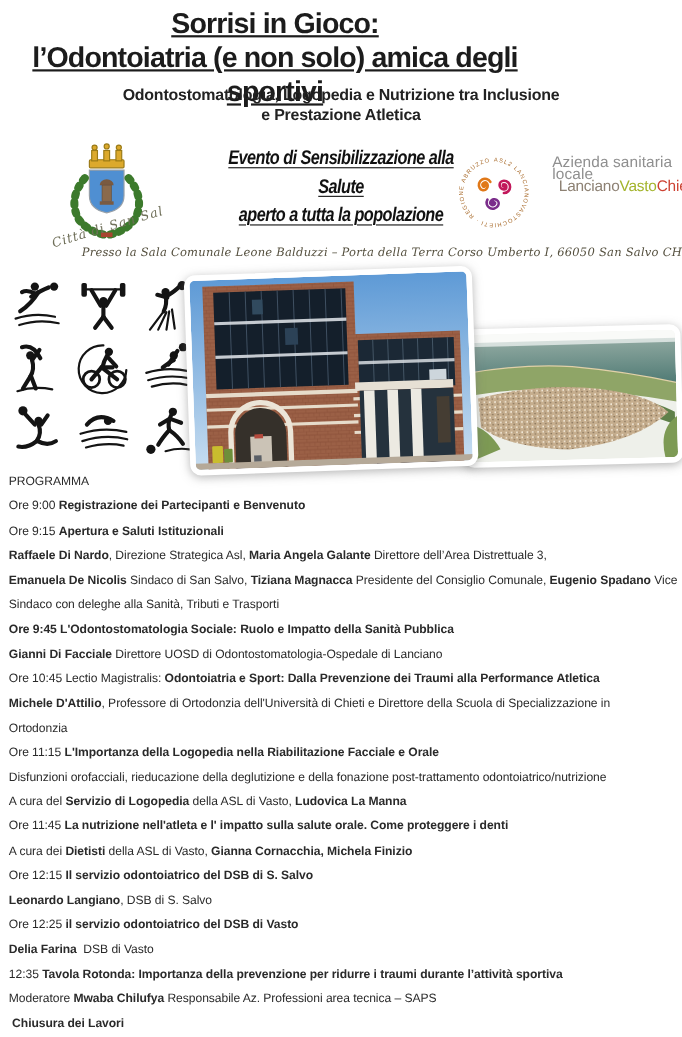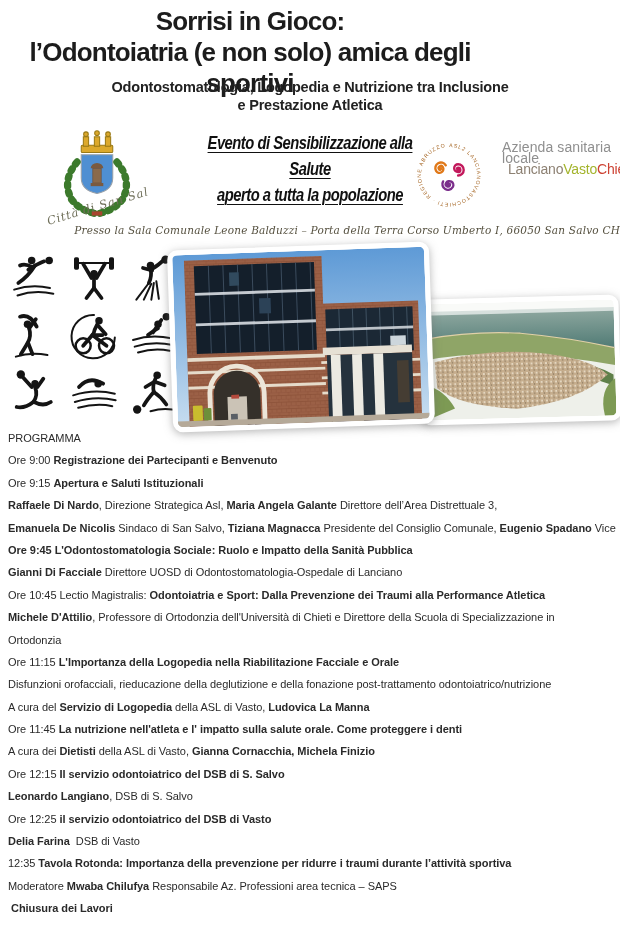--- a/index.html
+++ b/index.html
@@ -1,20 +1,20 @@
 <!DOCTYPE html>
 <html><head>
 <meta charset="utf-8">
 <style>
   html,body{margin:0;padding:0;background:#e9e9e9;}
   .page{position:relative;width:620px;height:943px;margin:0 auto;background:#fff;
         font-family:"Liberation Sans",sans-serif;overflow:hidden;color:#1f1f1f;}
   
   .title{position:absolute;top:6px;left:0;width:500px;text-align:center;
-         font-weight:bold;font-size:26px;line-height:31px;letter-spacing:-0.8px;color:#1c1c1c;}
+         font-weight:bold;font-size:26px;line-height:31px;letter-spacing:-0.8px;color:#1c1c1c;text-decoration:underline;}
   .subtitle{position:absolute;top:78px;left:0;width:620px;text-align:center;
             font-weight:bold;font-size:14.5px;line-height:18px;letter-spacing:-0.2px;color:#222;}
   
   .coat{position:absolute;left:42px;top:120px;width:110px;height:126px;}
   .coat svg{width:100%;height:100%;}
   .banner{position:absolute;left:178px;top:130px;width:264px;text-align:center;
           font-style:italic;font-weight:bold;font-size:18px;line-height:26px;
           letter-spacing:-0.6px;color:#111;transform:scaleX(0.82);transform-origin:50% 0;}
   .banner span{text-decoration:underline;text-decoration-thickness:1px;text-underline-offset:3px;}
   .asl{position:absolute;left:408px;top:134px;width:210px;height:86px;}
@@ -299,20 +299,21 @@
     </svg>
   </div>
 
   <div class="program">
     <div class="pline">PROGRAMMA</div>
     <div>
         <div class="pline"><span>Ore 9:00 </span><span class="b">Registrazione dei Partecipanti e Benvenuto</span></div>
         <div class="pline"><span>Ore 9:15 </span><span class="b">Apertura e Saluti Istituzionali</span></div>
         <div class="pline"><span class="b">Raffaele Di Nardo</span><span>, Direzione Strategica Asl, </span><span class="b">Maria Angela Galante</span><span> Direttore dell’Area Distrettuale 3,</span></div>
         <div class="pline"><span class="b">Emanuela De Nicolis</span><span> Sindaco di San Salvo, </span><span class="b">Tiziana Magnacca</span><span> Presidente del Consiglio Comunale, </span><span class="b">Eugenio Spadano</span><span> Vice</span></div>
+        <div class="pline"><span>Sindaco con deleghe alla Sanità, Tributi e Trasporti</span></div>
         <div class="pline"><span class="b">Ore 9:45 L'Odontostomatologia Sociale: Ruolo e Impatto della Sanità Pubblica</span></div>
         <div class="pline"><span class="b">Gianni Di Facciale</span><span> Direttore UOSD di Odontostomatologia-Ospedale di Lanciano</span></div>
         <div class="pline"><span>Ore 10:45 Lectio Magistralis: </span><span class="b">Odontoiatria e Sport: Dalla Prevenzione dei Traumi alla Performance Atletica</span></div>
         <div class="pline"><span class="b">Michele D'Attilio</span><span>, Professore di Ortodonzia dell'Università di Chieti e Direttore della Scuola di Specializzazione in</span></div>
         <div class="pline"><span>Ortodonzia</span></div>
         <div class="pline"><span>Ore 11:15 </span><span class="b">L'Importanza della Logopedia nella Riabilitazione Facciale e Orale</span></div>
         <div class="pline"><span>Disfunzioni orofacciali, rieducazione della deglutizione e della fonazione post-trattamento odontoiatrico/nutrizione</span></div>
         <div class="pline"><span>A cura del </span><span class="b">Servizio di Logopedia</span><span> della ASL di Vasto, </span><span class="b">Ludovica La Manna</span></div>
         <div class="pline"><span>Ore 11:45 </span><span class="b">La nutrizione nell'atleta e l' impatto sulla salute orale. Come proteggere i denti</span></div>
         <div class="pline"><span>A cura dei </span><span class="b">Dietisti</span><span> della ASL di Vasto, </span><span class="b">Gianna Cornacchia, Michela Finizio</span></div>

